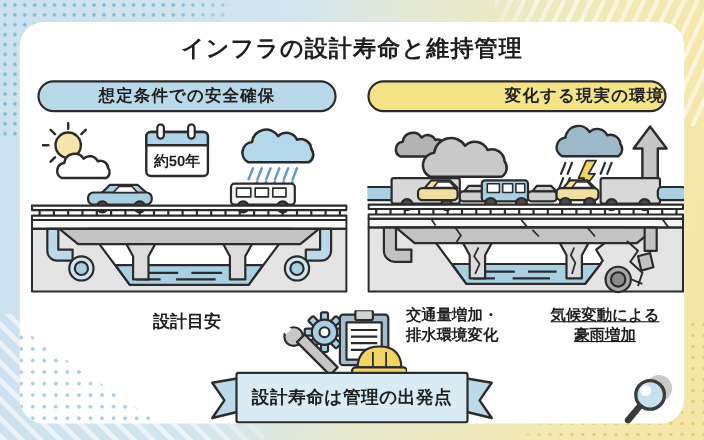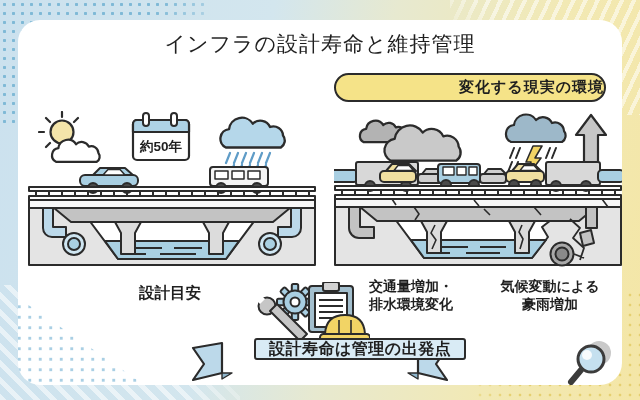--- a/index.html
+++ b/index.html
@@ -21,53 +21,56 @@
     background:repeating-linear-gradient(45deg,rgba(255,255,255,.55) 0 4.5px,rgba(255,255,255,0) 4.5px 12px);
     -webkit-mask-image:linear-gradient(45deg,#000 52%,transparent 82%);mask-image:linear-gradient(45deg,#000 52%,transparent 82%);}
   .dots-br{right:0;bottom:0;width:165px;height:110px;
     background-image:radial-gradient(#e5cf6f 1.5px,rgba(0,0,0,0) 1.6px);background-size:10px 10px;
     -webkit-mask-image:linear-gradient(315deg,#000 48%,transparent 76%);mask-image:linear-gradient(315deg,#000 48%,transparent 76%);}
   
   .card{left:18px;top:20px;width:604px;height:365px;background:#fff;border-radius:22px;overflow:hidden;}
   .card-dots{left:-4px;bottom:-4px;width:142px;height:98px;
     background-image:radial-gradient(#a9cfe4 1.6px,rgba(0,0,0,0) 1.7px);background-size:10.5px 10.5px;
     clip-path:polygon(0 4%,96% 100%,0 100%);}
-  .title{left:0;top:10px;width:100%;text-align:center;font-size:21px;font-weight:400;letter-spacing:1px;}
+  .title{left:0;top:10px;width:100%;text-align:center;font-size:21px;font-weight:700;letter-spacing:1px;}
   .pill{height:29px;display:flex;align-items:center;justify-content:center;
     border:2.5px solid #2b2b2b;border-radius:16px;box-sizing:border-box;
     font-size:15px;font-weight:800;letter-spacing:1px;}
   .pill-left{left:16px;top:53px;width:272px;background:#b9d9ea;}
   .pill-right{left:316px;top:53px;width:272px;background:#f5e388;justify-content:flex-end;}
   .caption{font-weight:800;text-align:center;white-space:pre-line;line-height:1.25;}
   .caption-l{left:16px;top:263px;width:272px;font-size:15.5px;}
   .caption-m{left:320px;top:258px;width:146px;font-size:14px;}
-  .caption-r{left:462px;top:258px;width:140px;font-size:14px;}
+  .caption-r{left:462px;top:258px;width:140px;font-size:14px;text-decoration:underline;}
   
   .ribbon{left:172px;top:317px;width:260px;height:46px;z-index:6;}
-  .ribbon-box{left:24px;top:1px;width:212px;height:22px;box-sizing:border-box;
+  .ribbon-box{left:24px;top:1px;width:212px;height:47px;box-sizing:border-box;
     background:#d9ebf5;border:2.5px solid #2b2b2b;border-radius:3px;
     display:flex;align-items:center;justify-content:center;
-    font-size:16px;font-weight:800;letter-spacing:.5px;margin-left:40px;}
+    font-size:16px;font-weight:800;letter-spacing:.5px;}
   .sub-note{left:0;top:351px;width:100%;text-align:center;font-size:14px;font-weight:800;letter-spacing:.5px;}
   svg{display:block;}
 </style>
 </head>
 <body>
 
 <div class="abs bg-grad"></div>
 <div class="abs dots-tl"></div>
 <div class="abs stripes-tr"></div>
 <div class="abs stripes-bl"></div>
 <div class="abs dots-br"></div>
 
 <div class="abs card">
   <div class="abs card-dots"></div>
 
   <div class="abs title">インフラの設計寿命と維持管理</div>
 
+  <div class="abs pill pill-left">
+    <span>想定条件での安全確保</span>
+  </div>
   <div class="abs pill pill-right">
     <span>変化する現実の環境</span>
   </div>
 
   <svg class="abs" style="left:20px;top:91px" width="78" height="56" viewBox="0 0 78 56">
     <g stroke="#2b2b2b" stroke-width="2.2" stroke-linecap="round" stroke-linejoin="round">
       <path d="M24,6 V1 M12,11 L8,7 M6,21 H1 M12,32 l-4,4 M36,11 l4,-4" fill="none"></path>
       <circle cx="24" cy="21" r="11.5" fill="#f4e5aa"></circle>
       <g transform="translate(10,26) scale(0.8)">
         <path d="M10,31 a9,9 0 0 1 3,-17 a12,12 0 0 1 22,-5 a10,10 0 0 1 16,3 a9,9 0 0 1 12,8 a7.5,7.5 0 0 1 -2,11 z" fill="#fff" stroke-width="2.8"></path>

